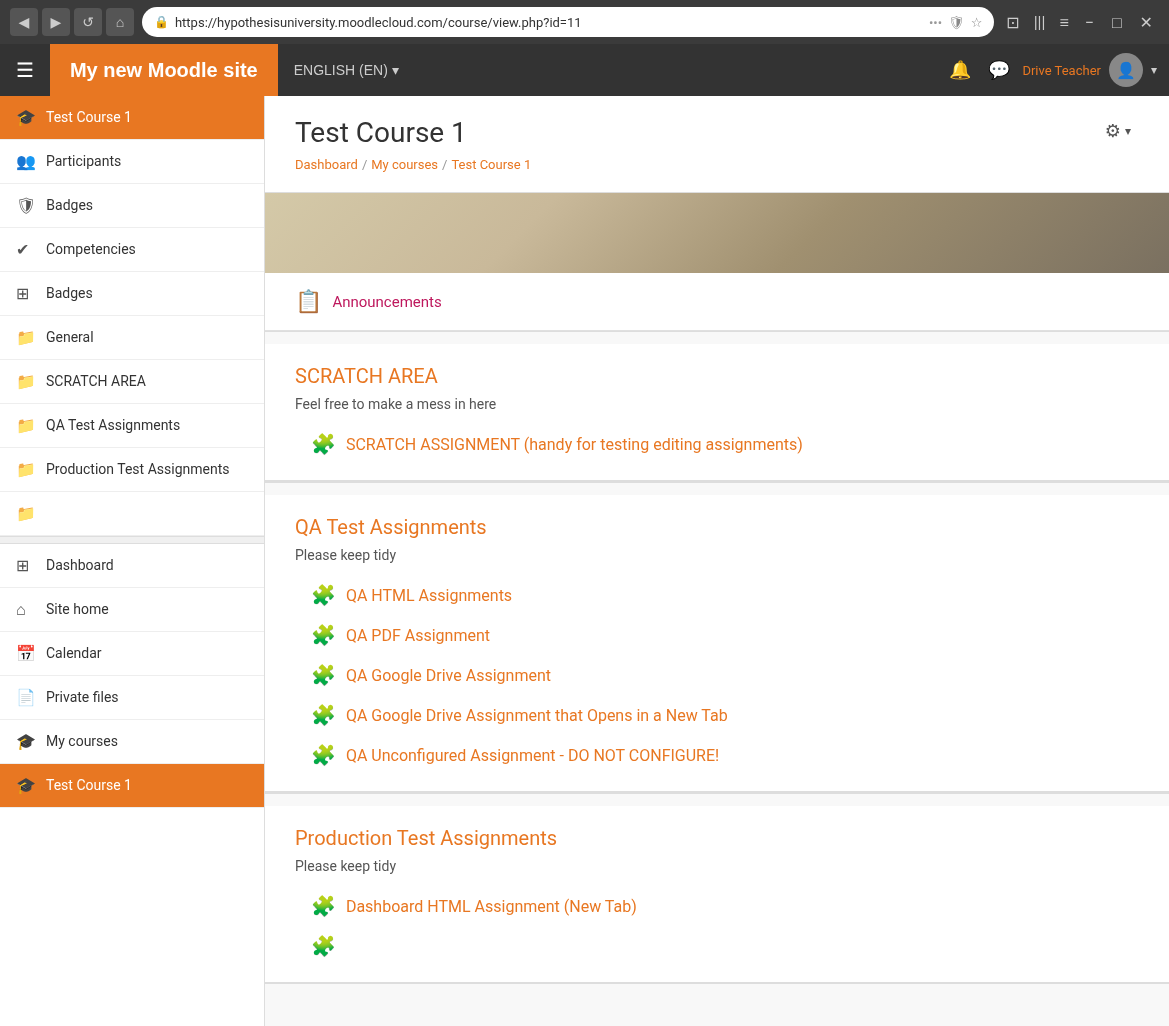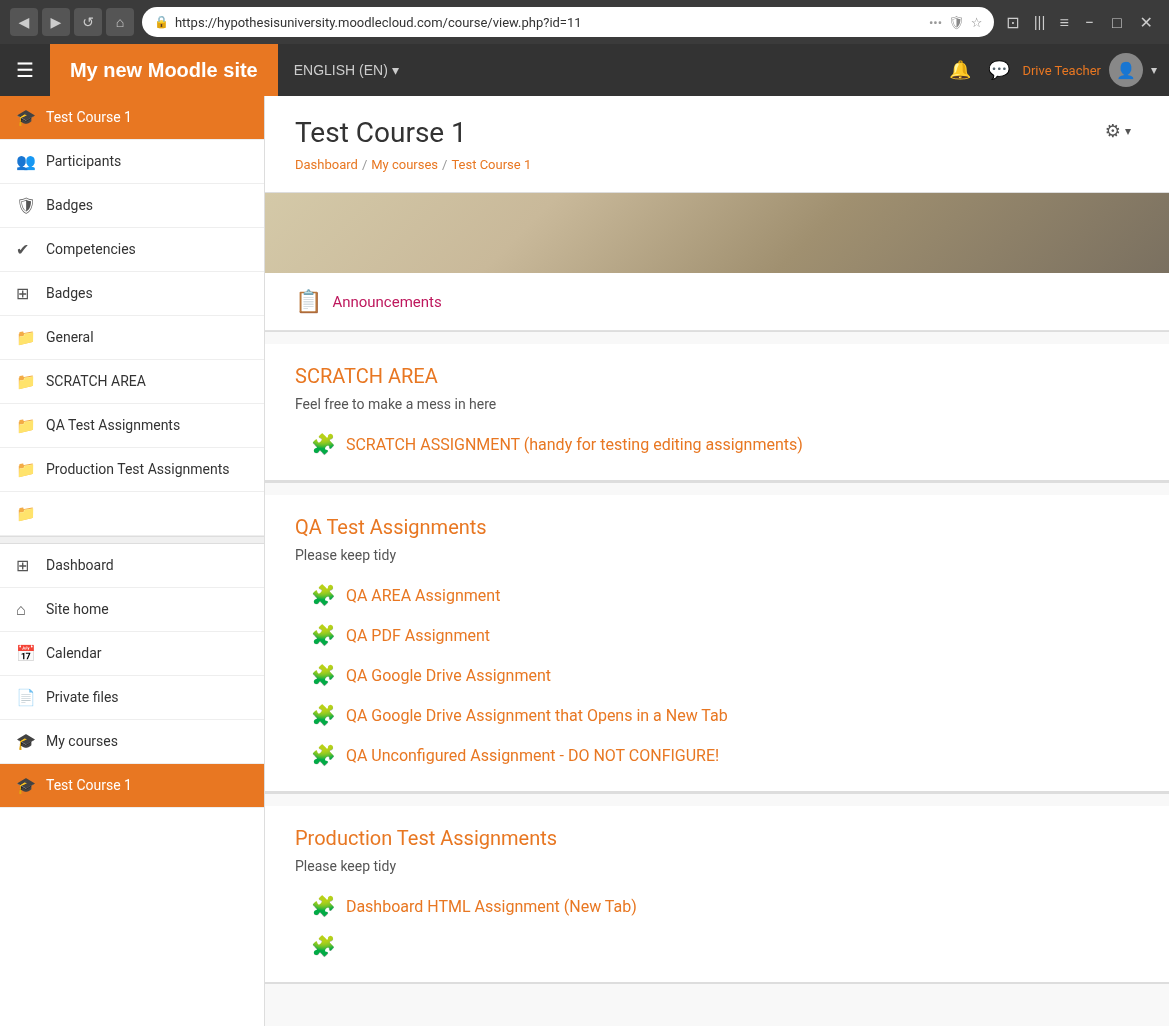--- a/index.html
+++ b/index.html
@@ -420,21 +420,21 @@
         </div>
       </div>
 
       <hr class="section-hr">
 
       <div class="section-block">
         <div class="section-title">QA Test Assignments</div>
         <div class="section-subtitle">Please keep tidy</div>
         <div class="activity-item">
           <span class="activity-icon">🧩</span>
-          <a class="activity-link">QA AREA Assignment</a>
+          <a class="activity-link">QA HTML Assignments</a>
         </div>
         <div class="activity-item">
           <span class="activity-icon">🧩</span>
           <a class="activity-link">QA PDF Assignment</a>
         </div>
         <div class="activity-item">
           <span class="activity-icon">🧩</span>
           <a class="activity-link">QA Google Drive Assignment</a>
         </div>
         <div class="activity-item">

